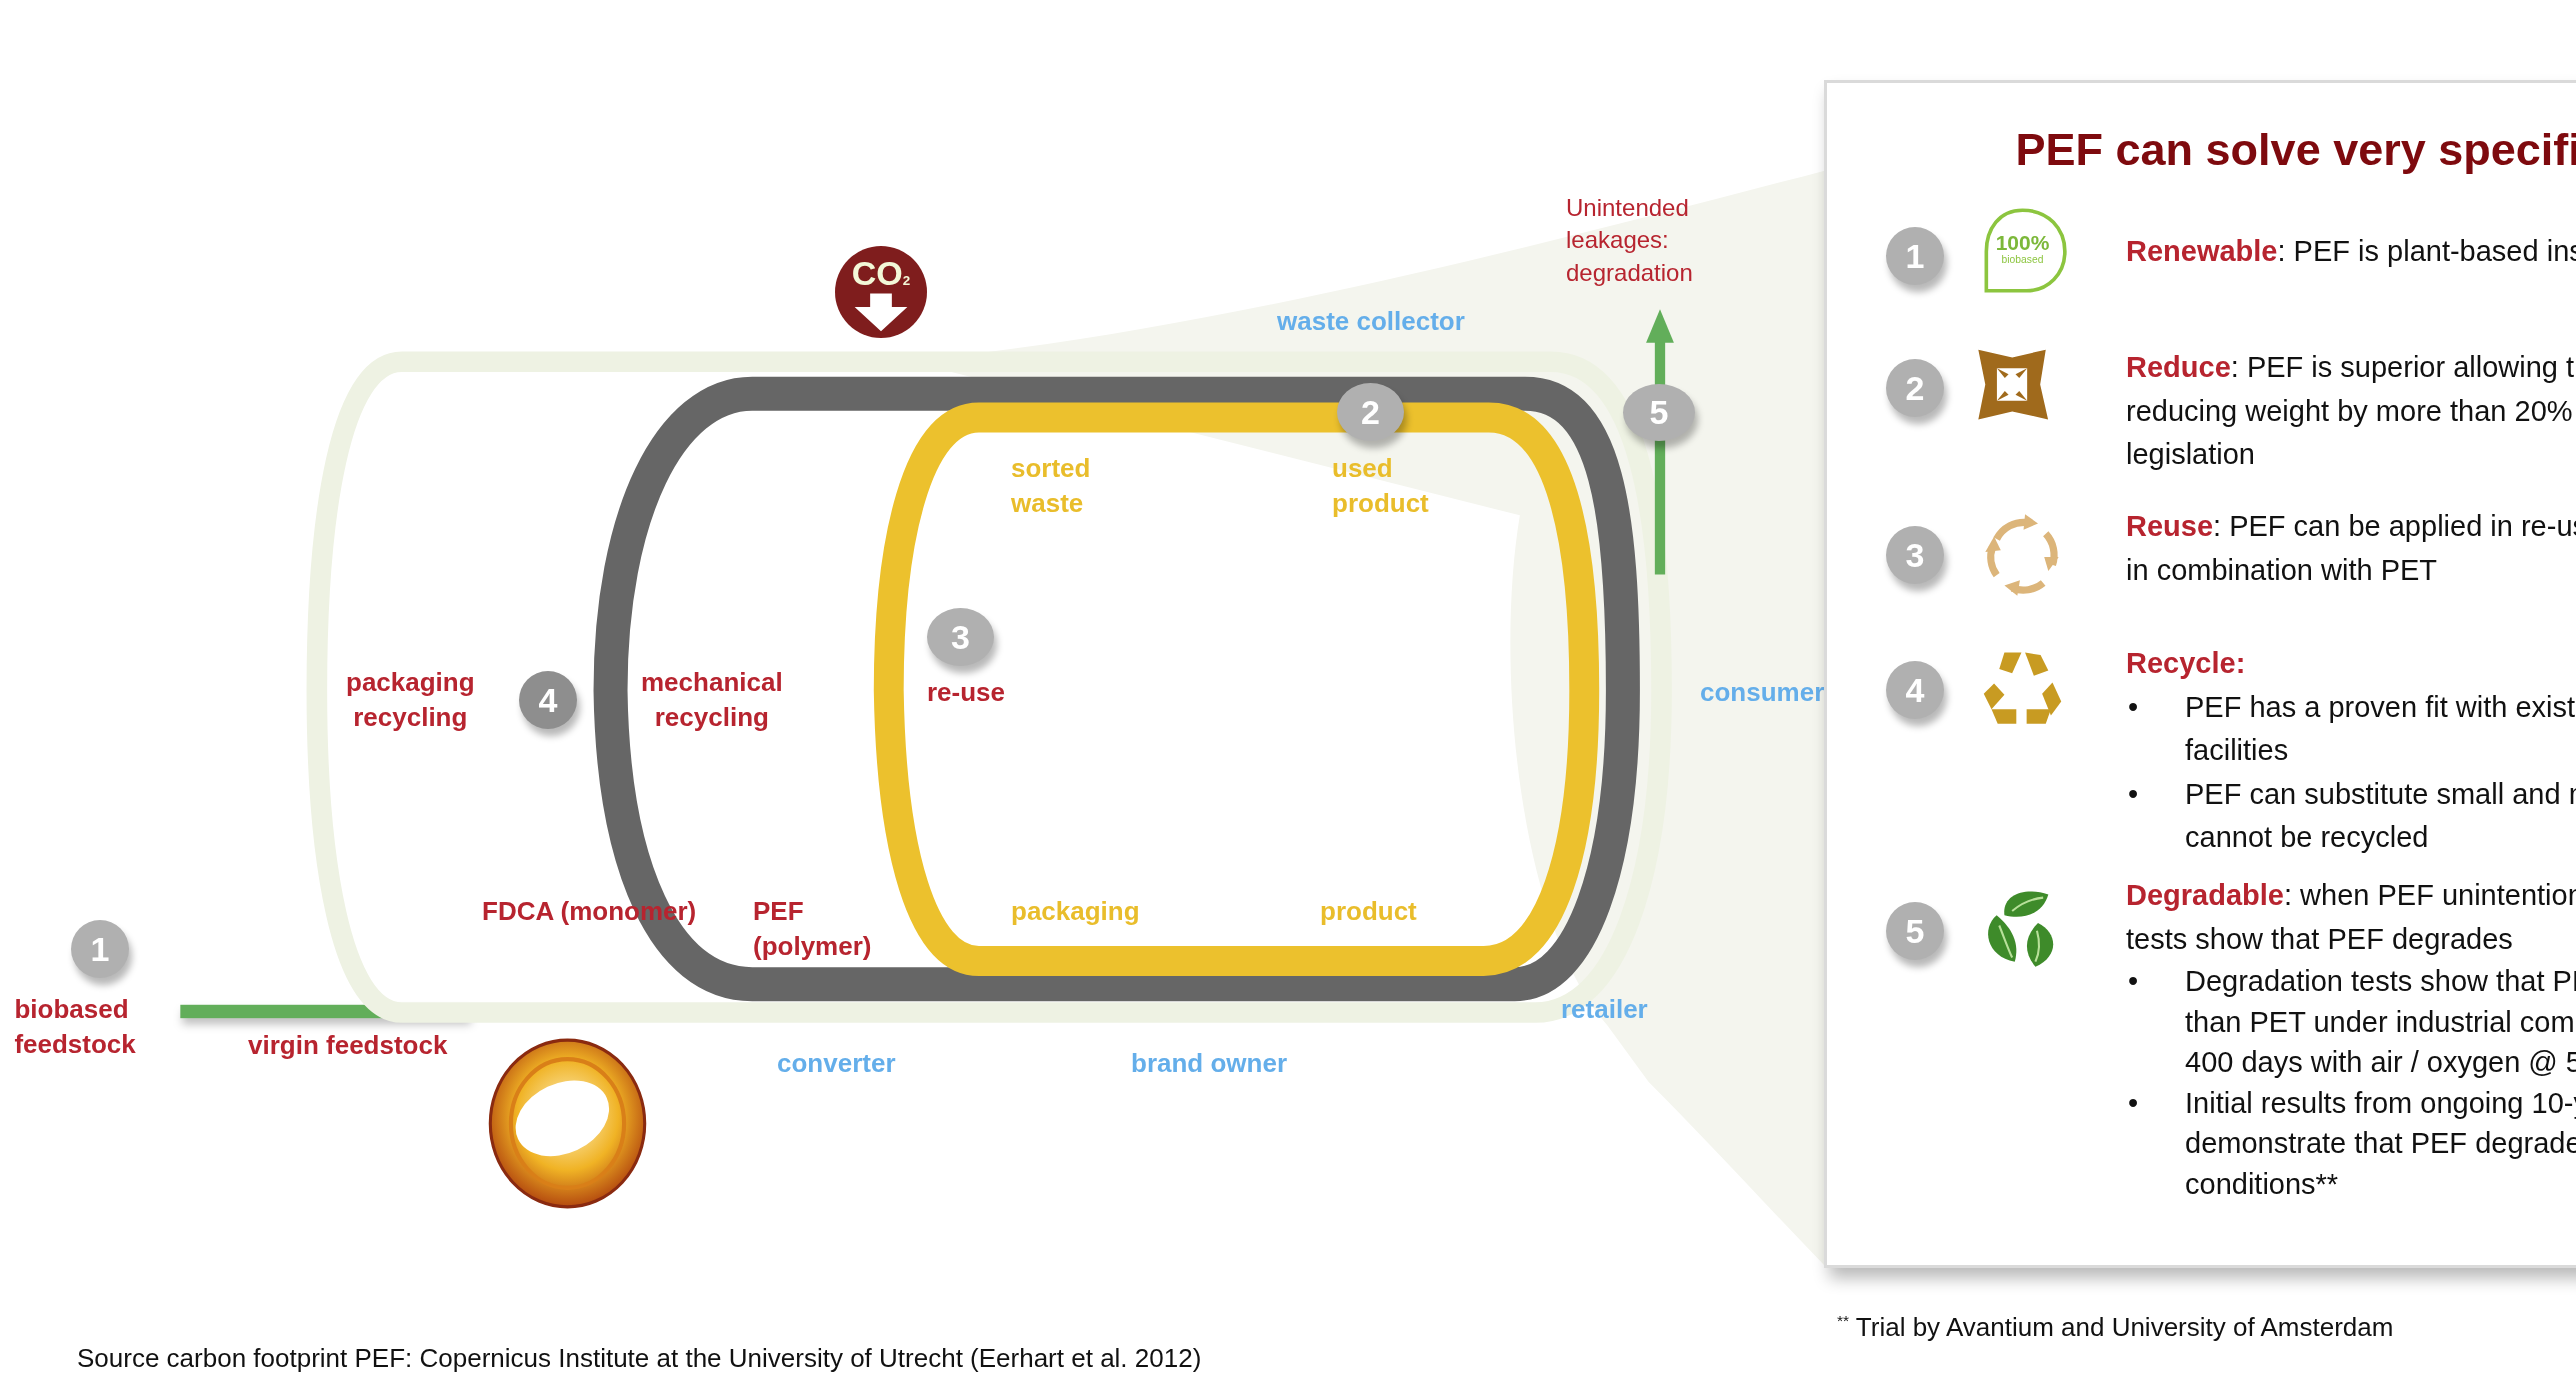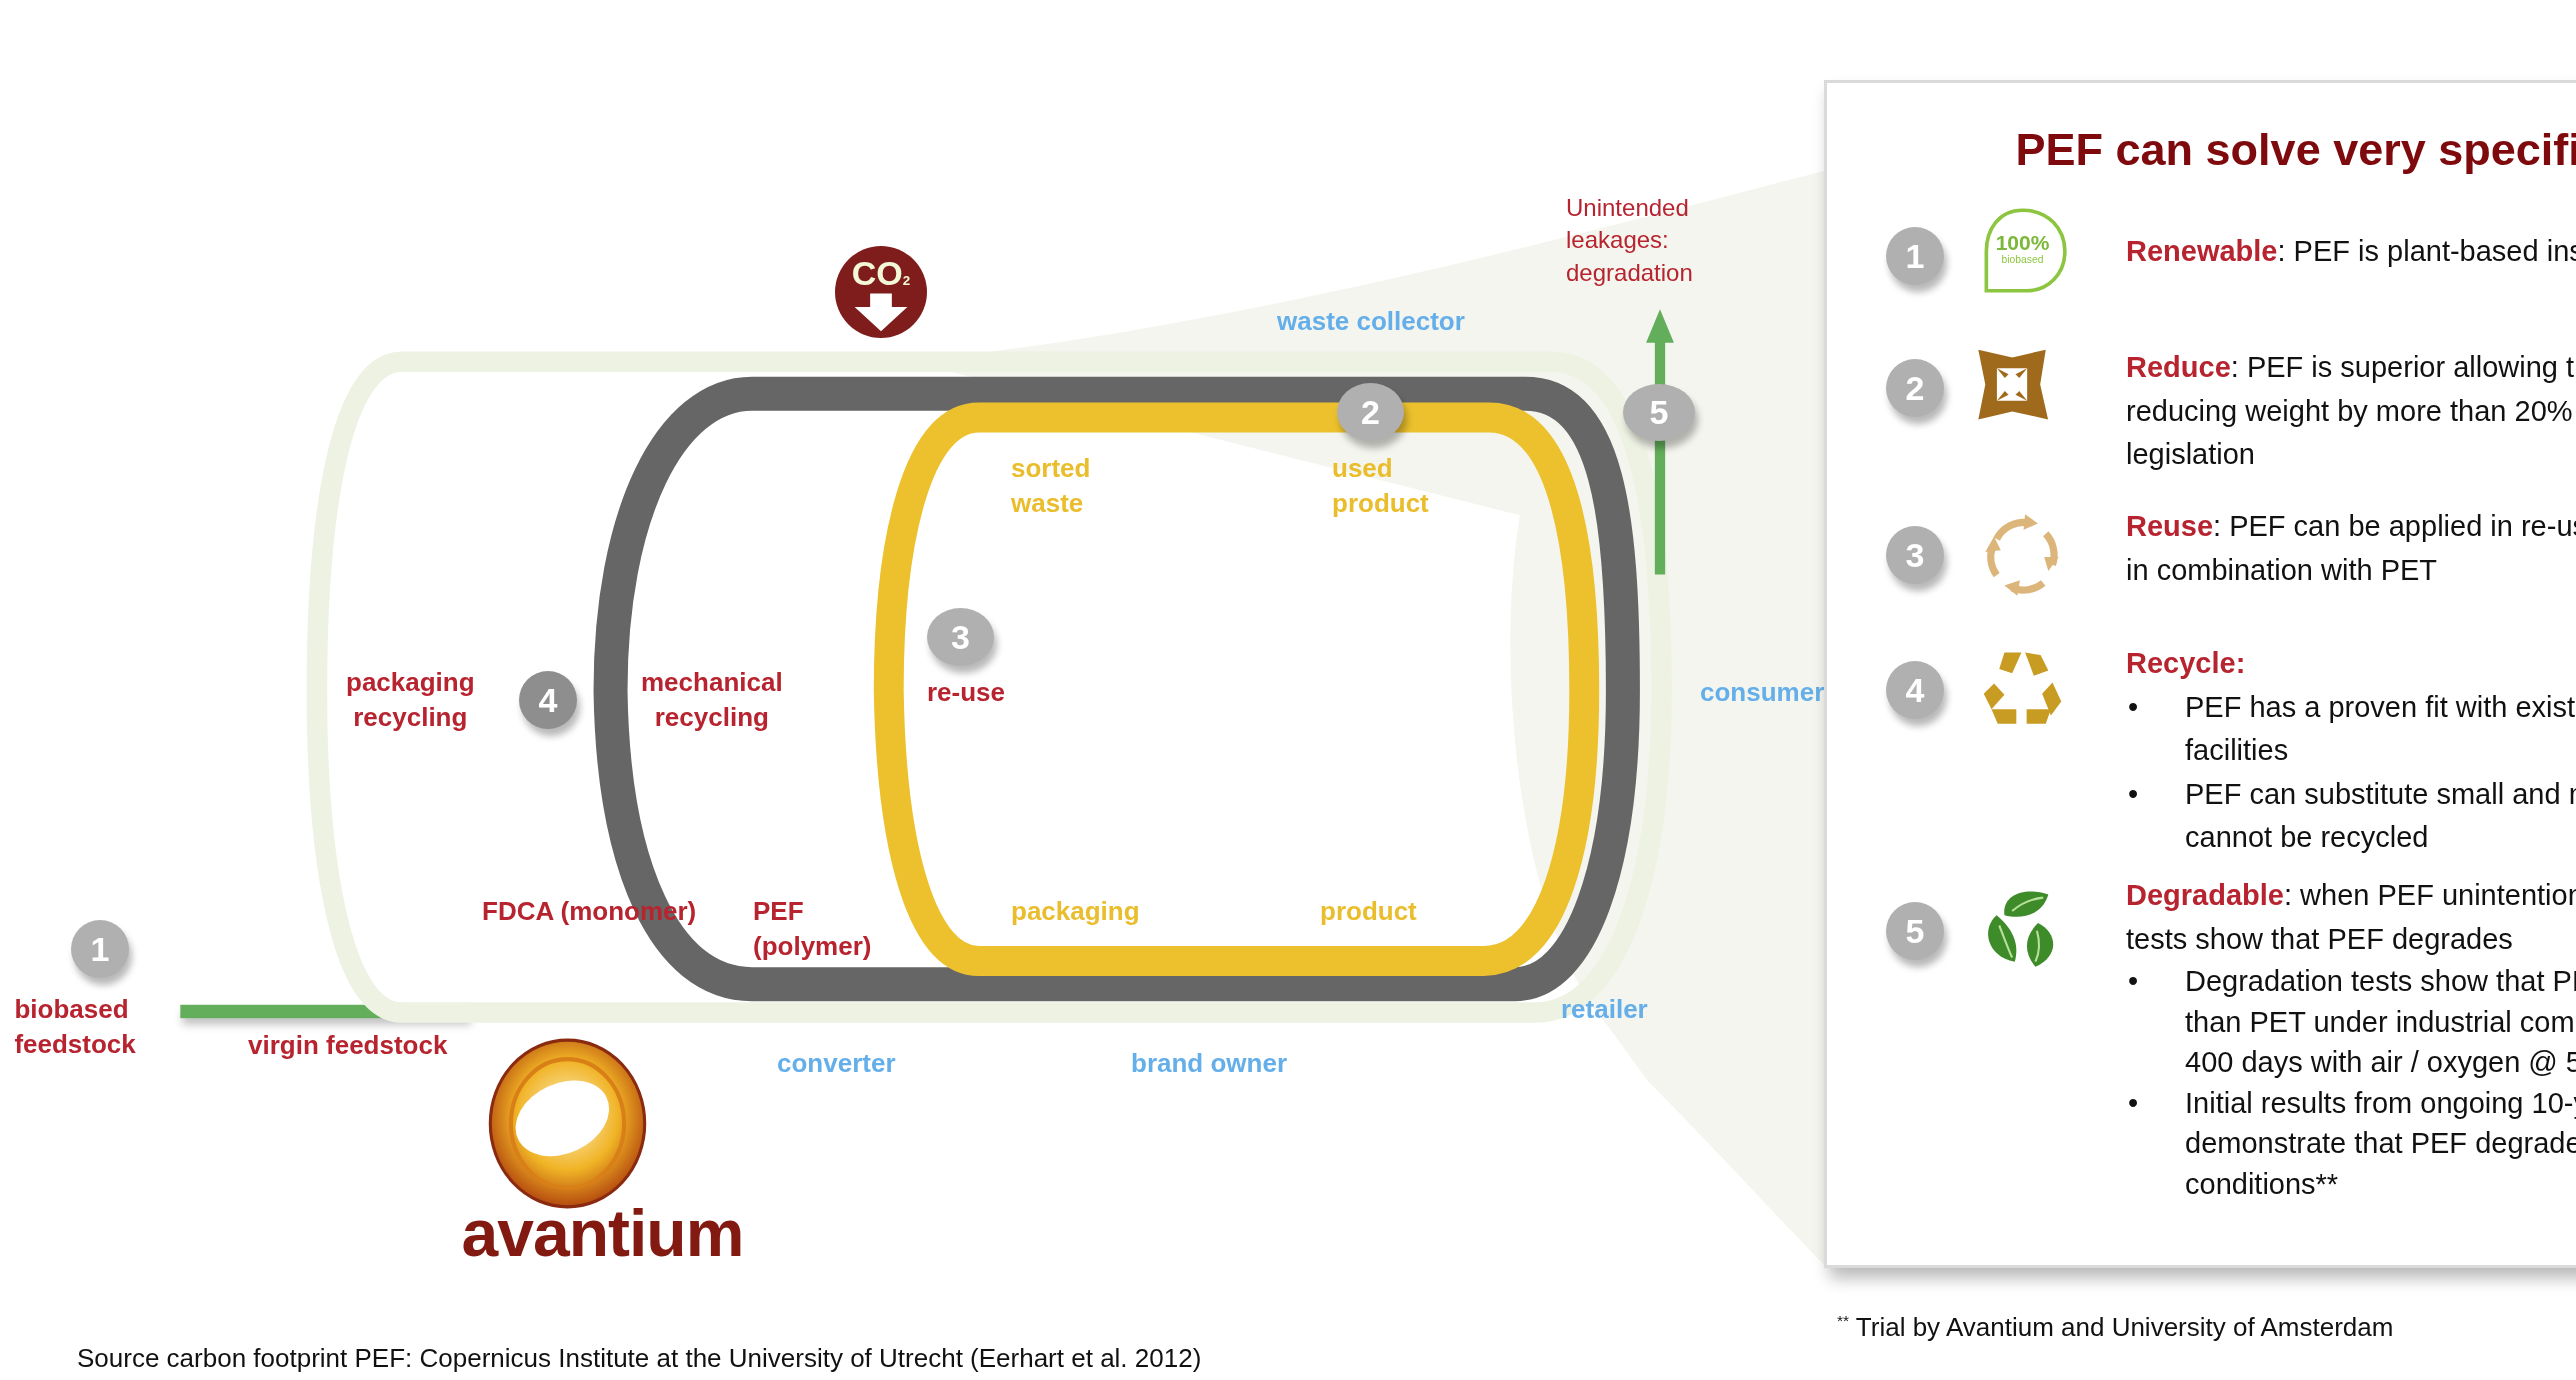--- a/index.html
+++ b/index.html
@@ -111,21 +111,20 @@
       <radialGradient id="ringg" cx="50%" cy="45%" r="55%">
         <stop offset="0%" stop-color="#fff6d0"></stop>
         <stop offset="60%" stop-color="#f0b325"></stop>
         <stop offset="100%" stop-color="#b44a0f"></stop>
       </radialGradient>
     </defs>
     <ellipse cx="160" cy="170" rx="150" ry="162" fill="url(#ringg)" stroke="#8a2a10" stroke-width="6"></ellipse>
     <ellipse cx="160" cy="170" rx="110" ry="125" fill="none" stroke="#d97f18" stroke-width="8"></ellipse>
     <ellipse cx="150" cy="160" rx="95" ry="68" transform="rotate(-25 150 160)" fill="#ffffff"></ellipse>
   </svg>
-  <div class="abs" style="left:2.6px;top:164px;font-size:66px;font-weight:bold;color:#821a12;letter-spacing:-1px;line-height:1;">avantium</div>
 </div>
 
 <div class="foot" style="left:77px;top:1340px;">Source carbon footprint PEF: Copernicus Institute at the University of Utrecht (Eerhart et al. 2012)</div>
 
 <div class="panel">
   <div class="panel-title">PEF can solve very specific issues</div>
 
   <div class="badge" style="left:59px;top:144px;">1</div>
   <div class="icon" style="top:121px;">
     <svg width="93" height="93" viewBox="0 0 180 180">

